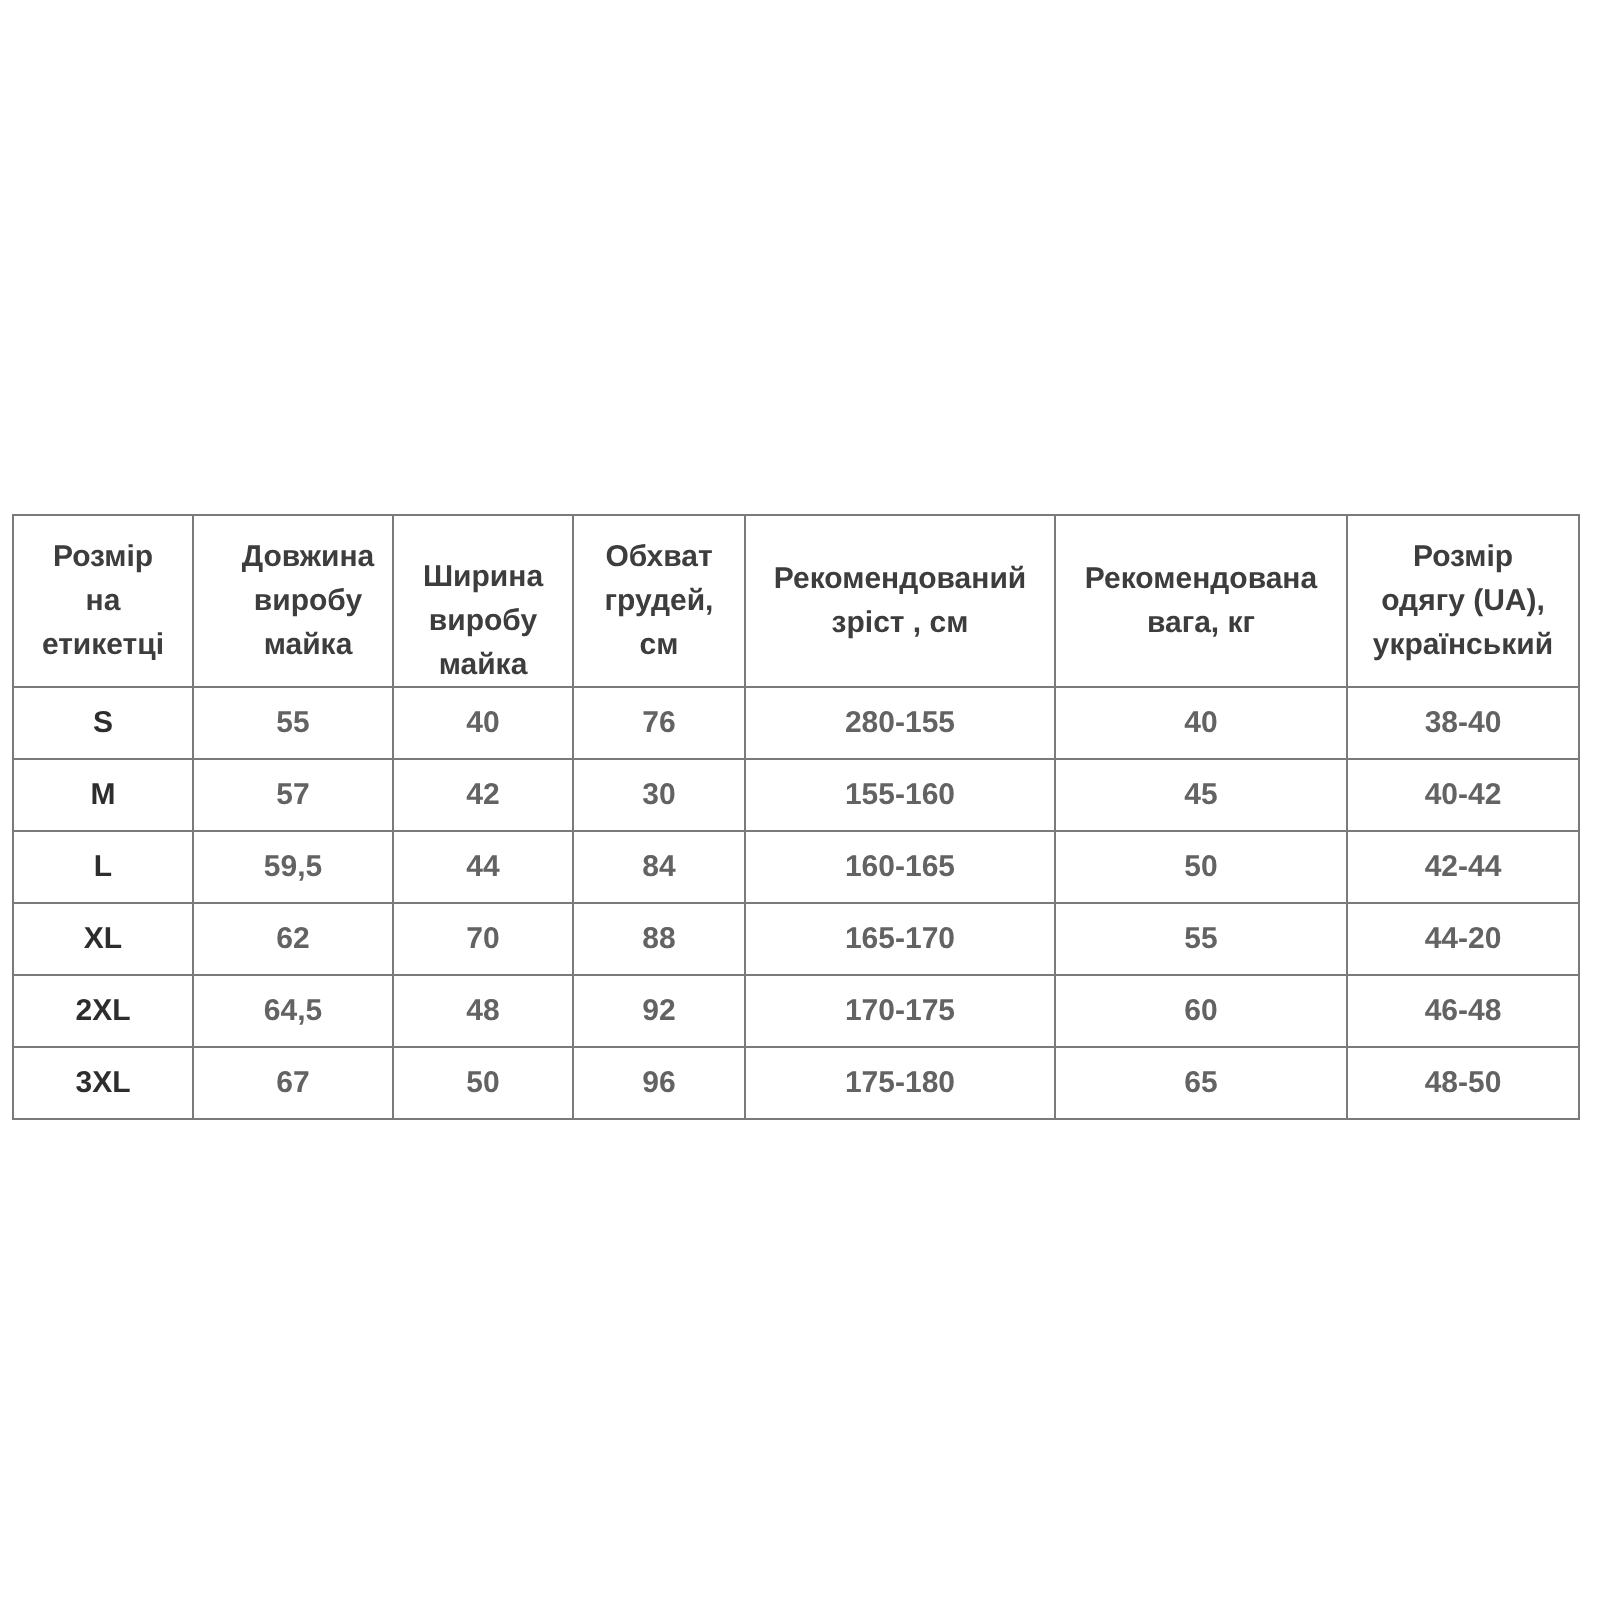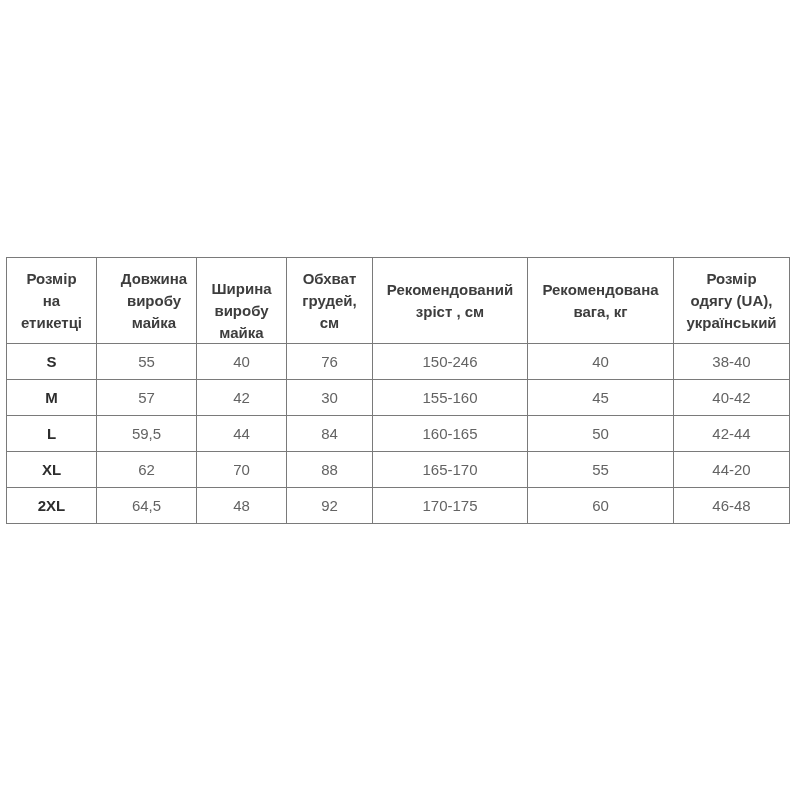--- a/index.html
+++ b/index.html
@@ -36,21 +36,21 @@
   table.size-chart th {
     height: 72px;
     font-size: 15px;
     font-weight: bold;
     color: #3d3d3d;
     line-height: 1.45;
   }
   table.size-chart td {
     height: 35px;
     font-size: 15px;
-    font-weight: normal;
+    font-weight: bold;
     color: #636363;
   }
   table.size-chart td.size-col {
     font-weight: bold;
     color: #2d2d2d;
   }
   th .hw { display: inline-block; }
   th.c1 .hw { max-width: 70px; }
   th.c2 .hw { max-width: 72px; margin-left: 15px; }
   th.c3 .hw { max-width: 70px; margin-top: 20px; }
@@ -83,21 +83,21 @@
         <th class="c6"><span class="hw">Рекомендована вага, кг</span></th>
         <th class="c7"><span class="hw">Розмір одягу (UA), український</span></th>
       </tr>
     </thead>
     <tbody>
       <tr>
         <td class="size-col">S</td>
         <td>55</td>
         <td>40</td>
         <td>76</td>
-        <td>150-246</td>
+        <td>280-155</td>
         <td>40</td>
         <td>38-40</td>
       </tr>
       <tr>
         <td class="size-col">M</td>
         <td>57</td>
         <td>42</td>
         <td>30</td>
         <td>155-160</td>
         <td>45</td>
@@ -123,15 +123,24 @@
       </tr>
       <tr>
         <td class="size-col">2XL</td>
         <td>64,5</td>
         <td>48</td>
         <td>92</td>
         <td>170-175</td>
         <td>60</td>
         <td>46-48</td>
       </tr>
+      <tr>
+        <td class="size-col">3XL</td>
+        <td>67</td>
+        <td>50</td>
+        <td>96</td>
+        <td>175-180</td>
+        <td>65</td>
+        <td>48-50</td>
+      </tr>
     </tbody>
   </table>
 </div>
 
 </body></html>

